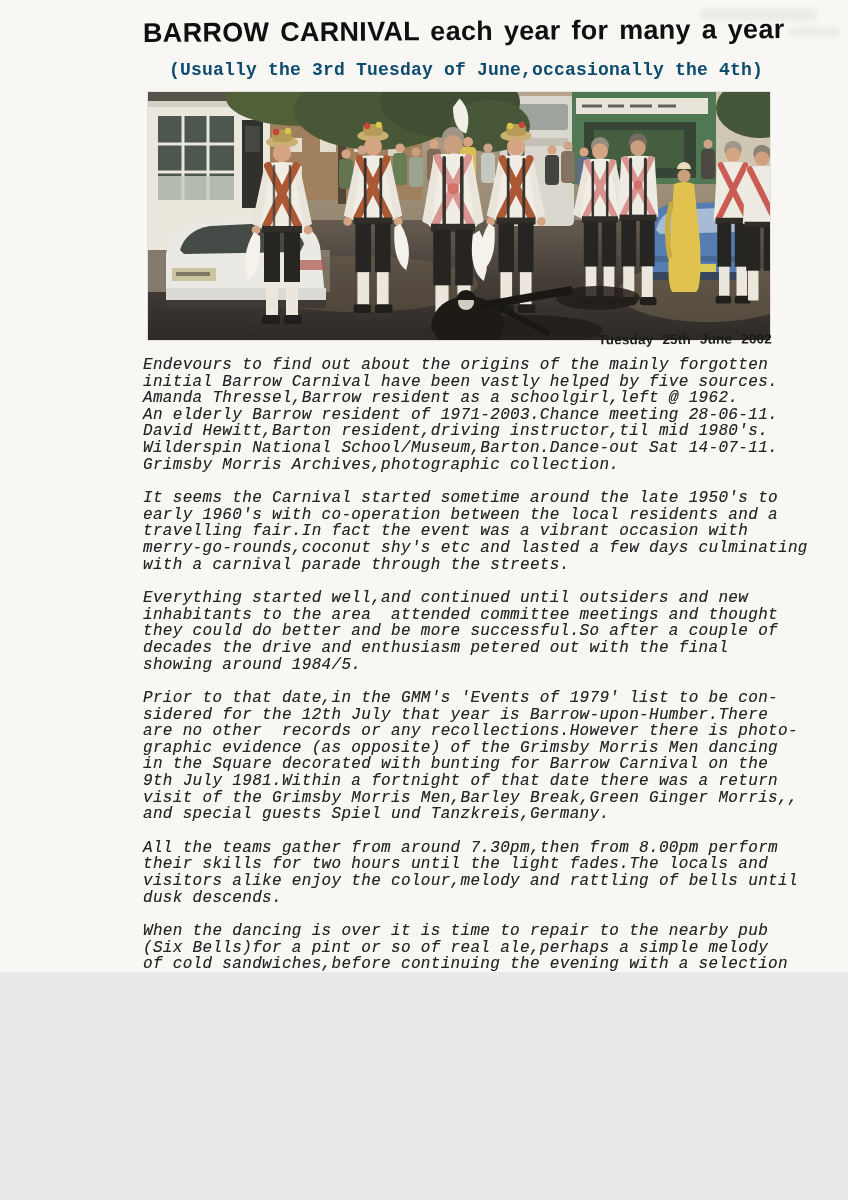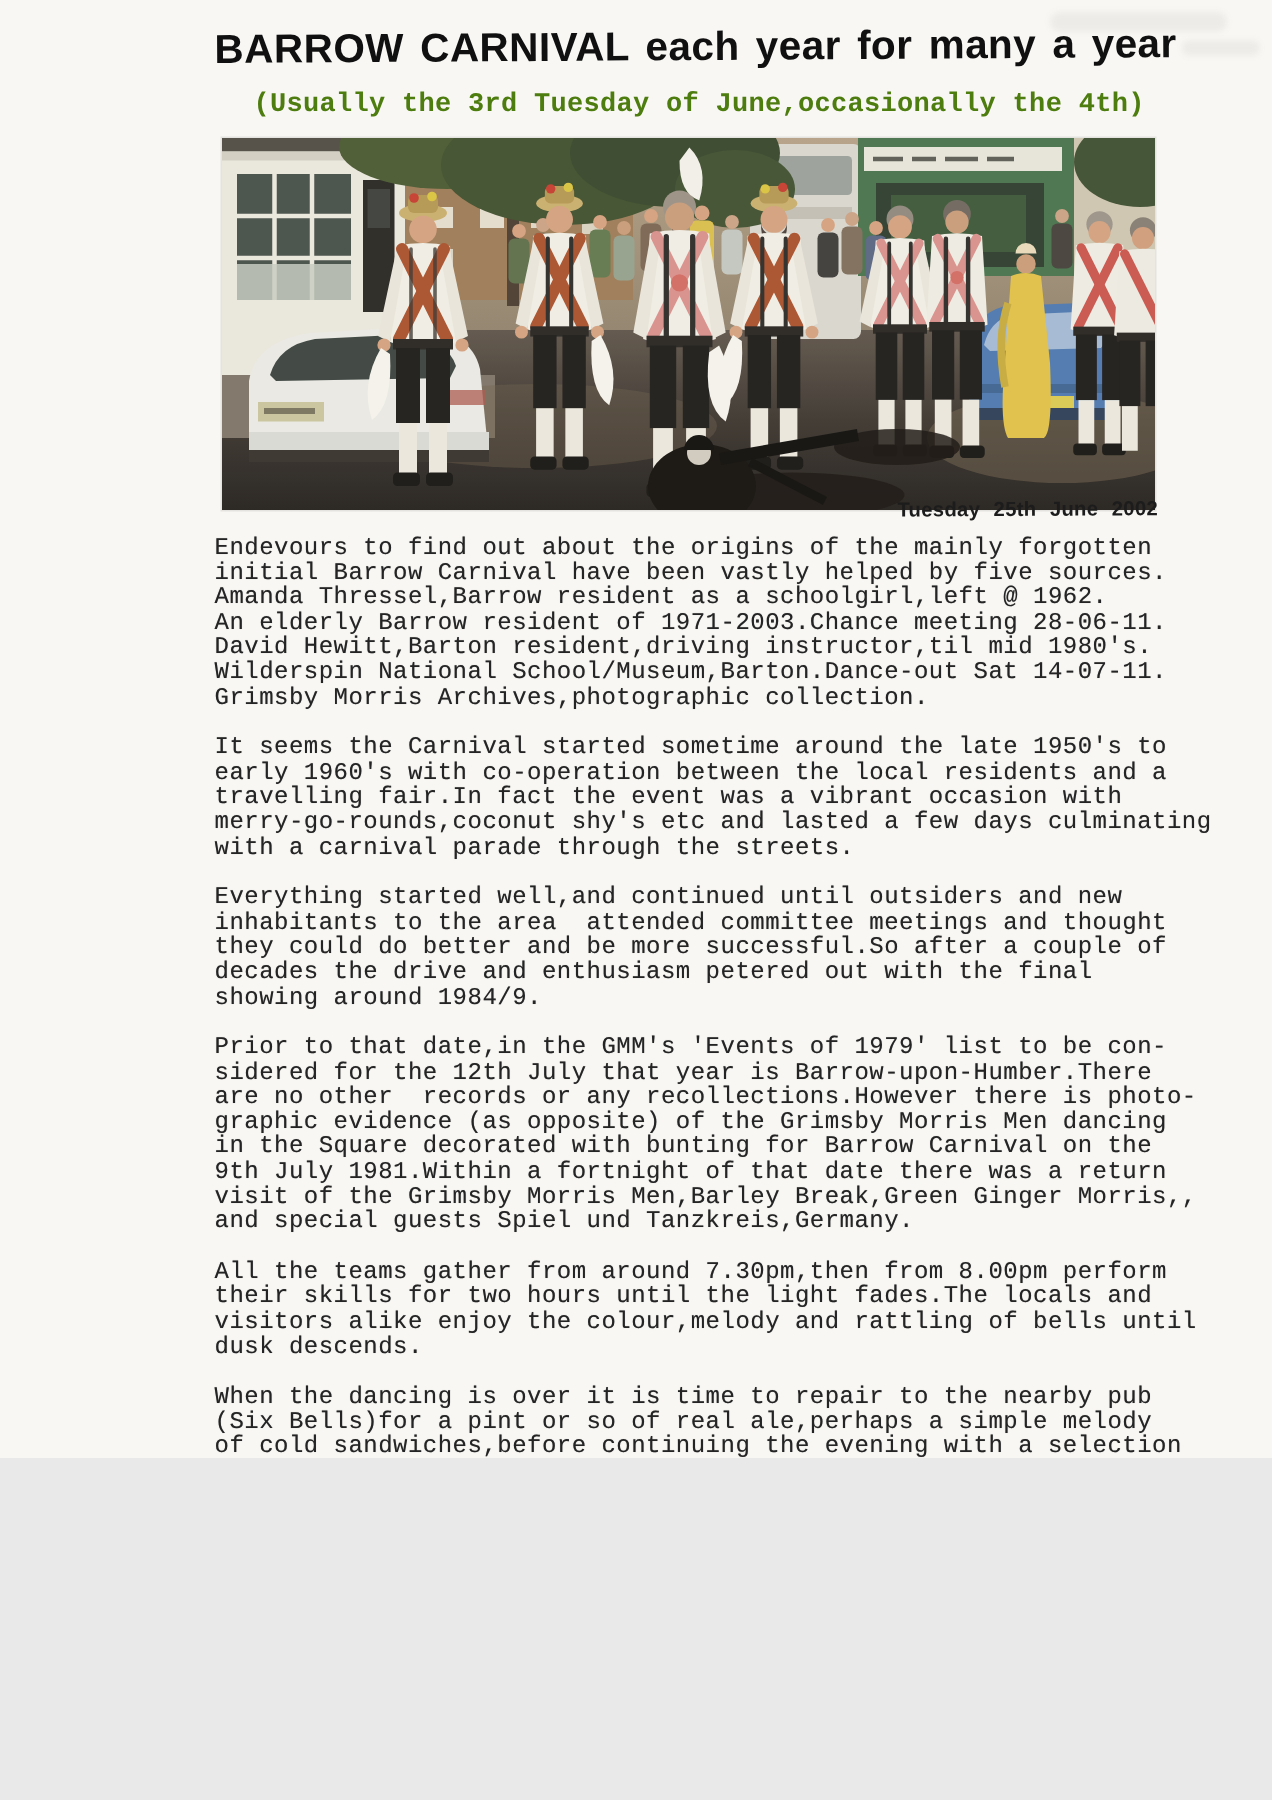--- a/index.html
+++ b/index.html
@@ -11,21 +11,21 @@
   .title {
     position:absolute; left:143px; top:16px; margin:0;
     font-family:"Liberation Sans", sans-serif;
     font-weight:700; font-size:27px; color:#101010;
     letter-spacing:0.3px; word-spacing:3px;
     transform:rotate(-0.35deg); white-space:nowrap;
   }
   .subtitle {
     position:absolute; left:169px; top:60px;
     font-family:"Liberation Mono", monospace;
-    font-weight:700; font-size:18px; color:#4d7c0f;
+    font-weight:700; font-size:18px; color:#0c4a6e;
     white-space:pre; letter-spacing:0.2px;
   }
   .photo {
     position:absolute; left:148px; top:92px; width:622px; height:248px;
     background:#555; box-shadow:0 0 0 1px rgba(0,0,0,0.08);
   }
   .photo svg { display:block; }
   .caption {
     position:absolute; top:332px; left:560px; width:212px;
     text-align:right;
@@ -33,21 +33,21 @@
     font-weight:700; font-size:13.5px; color:#1c1c1c;
     word-spacing:5px; letter-spacing:0.2px;
     transform:rotate(-0.3deg);
   }
   .body {
     position:absolute; left:143px; top:357px;
     font-size:16px; line-height:16.6px; letter-spacing:0.32px;
     color:#242424;
     text-shadow:0 0 0.5px rgba(45,45,45,0.45);
   }
-  .body p { margin:0 0 17px 0; white-space:pre; }
+  .body p { margin:0 0 17px 0; white-space:pre;font-style:italic; }
   .smudge { position:absolute; background:rgba(90,90,90,0.07); border-radius:10px; filter:blur(2px); }
   .smudge.s1 { left:700px; top:8px; width:118px; height:13px; }
   .smudge.s2 { left:788px; top:27px; width:52px; height:10px; }
   .smudge.s3 { left:300px; top:1188px; width:160px; height:8px; background:rgba(90,90,90,0.05); }
   .dot {
     position:absolute; left:57px; top:984px; width:13px; height:9px;
     background:rgba(80,80,80,0.18); border-radius:50%; filter:blur(1px);
   }
 </style>
 </head>
@@ -385,21 +385,21 @@
 Grimsby Morris Archives,photographic collection.</p>
     <p>It seems the Carnival started sometime around the late 1950's to
 early 1960's with co-operation between the local residents and a
 travelling fair.In fact the event was a vibrant occasion with
 merry-go-rounds,coconut shy's etc and lasted a few days culminating
 with a carnival parade through the streets.</p>
     <p>Everything started well,and continued until outsiders and new
 inhabitants to the area  attended committee meetings and thought
 they could do better and be more successful.So after a couple of
 decades the drive and enthusiasm petered out with the final
-showing around 1984/9.</p>
+showing around 1984/5.</p>
     <p>Prior to that date,in the GMM's 'Events of 1979' list to be con-
 sidered for the 12th July that year is Barrow-upon-Humber.There
 are no other  records or any recollections.However there is photo-
 graphic evidence (as opposite) of the Grimsby Morris Men dancing
 in the Square decorated with bunting for Barrow Carnival on the
 9th July 1981.Within a fortnight of that date there was a return
 visit of the Grimsby Morris Men,Barley Break,Green Ginger Morris,,
 and special guests Spiel und Tanzkreis,Germany.</p>
     <p>All the teams gather from around 7.30pm,then from 8.00pm perform
 their skills for two hours until the light fades.The locals and

